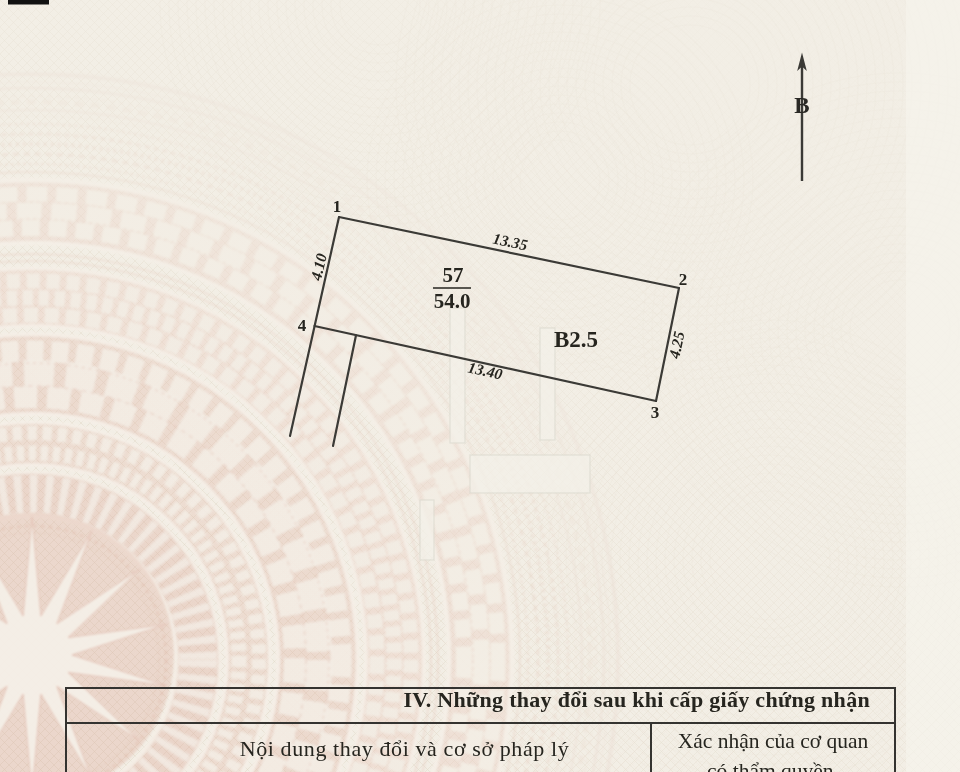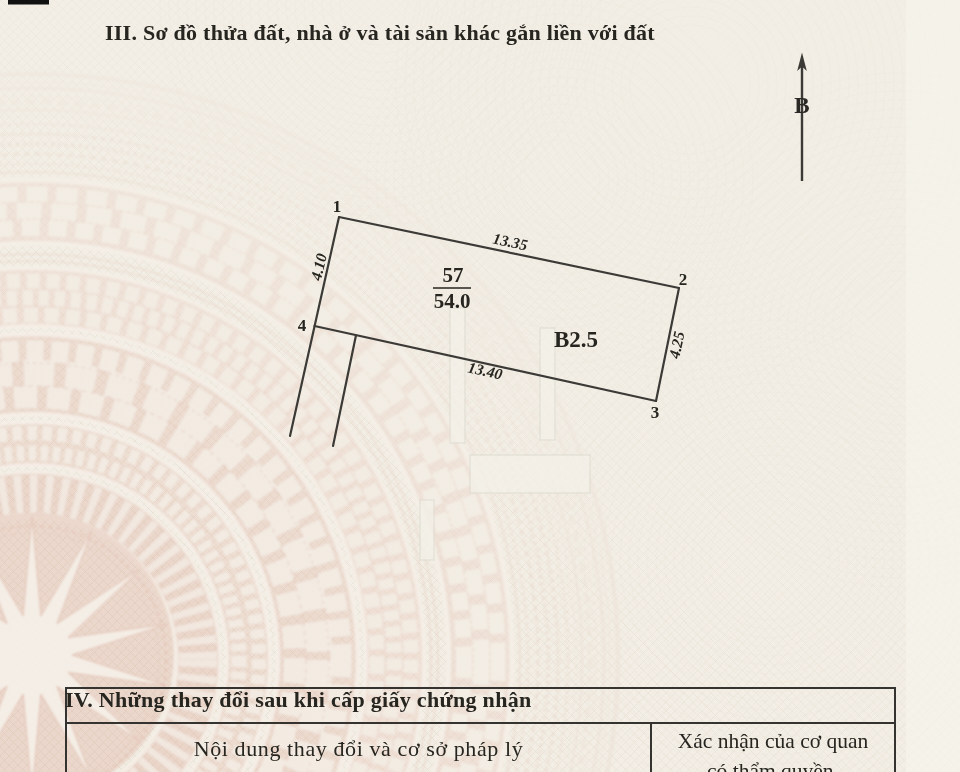--- a/index.html
+++ b/index.html
@@ -273,28 +273,27 @@
 
   <text x="453" y="282" font-size="21" font-weight="bold" text-anchor="middle" fill="#26251f">57</text>
 
   <line x1="433" y1="288" x2="471" y2="288" stroke="#26251f" stroke-width="1.6"></line>
 
   <text x="452" y="308" font-size="21" font-weight="bold" text-anchor="middle" fill="#26251f">54.0</text>
 
   <text x="576" y="347" font-size="23" font-weight="bold" text-anchor="middle" fill="#26251f">B2.5</text>
 </svg>
 
-<div class="t" style="left:105px;top:20px;width:560px;font-size:22px;font-weight:bold;letter-spacing:0.25px;white-space:nowrap;">III. Sơ đồ thửa đất, nhà ở và tài sản khác gắn liền với đất</div>
 
 
 <div style="position:absolute;left:65px;top:687px;width:831px;height:86px;border:2px solid #343330;border-bottom:none;box-sizing:border-box;"></div>
 
 <div style="position:absolute;left:65px;top:722px;width:831px;height:2px;background:#343330;"></div>
 
 <div style="position:absolute;left:650px;top:722px;width:2px;height:50px;background:#343330;"></div>
 
-<div class="t" style="left:65px;top:689px;width:805px;text-align:left;font-size:22px;font-weight:bold;letter-spacing:0.3px;line-height:1;">IV. Những thay đổi sau khi cấp giấy chứng nhận</div>
-
-<div class="t" style="left:67px;top:738px;width:583px;text-align:center;font-size:22px;letter-spacing:0.6px;line-height:1;">Nội dung thay đổi và cơ sở pháp lý</div>
+<div class="t" style="left:65px;top:689px;width:805px;text-align:right;font-size:22px;font-weight:bold;letter-spacing:0.3px;line-height:1;">IV. Những thay đổi sau khi cấp giấy chứng nhận</div>
+
+<div class="t" style="left:67px;top:738px;width:583px;text-align:center;font-size:22px;letter-spacing:0.6px;line-height:1;padding-left:46px;">Nội dung thay đổi và cơ sở pháp lý</div>
 
 <div class="t" style="left:652px;top:726px;width:242px;text-align:center;font-size:21.5px;line-height:30px;">Xác nhận của cơ quan<br>có thẩm quyền&nbsp;</div>
 
 </div>
 
 </body></html>

